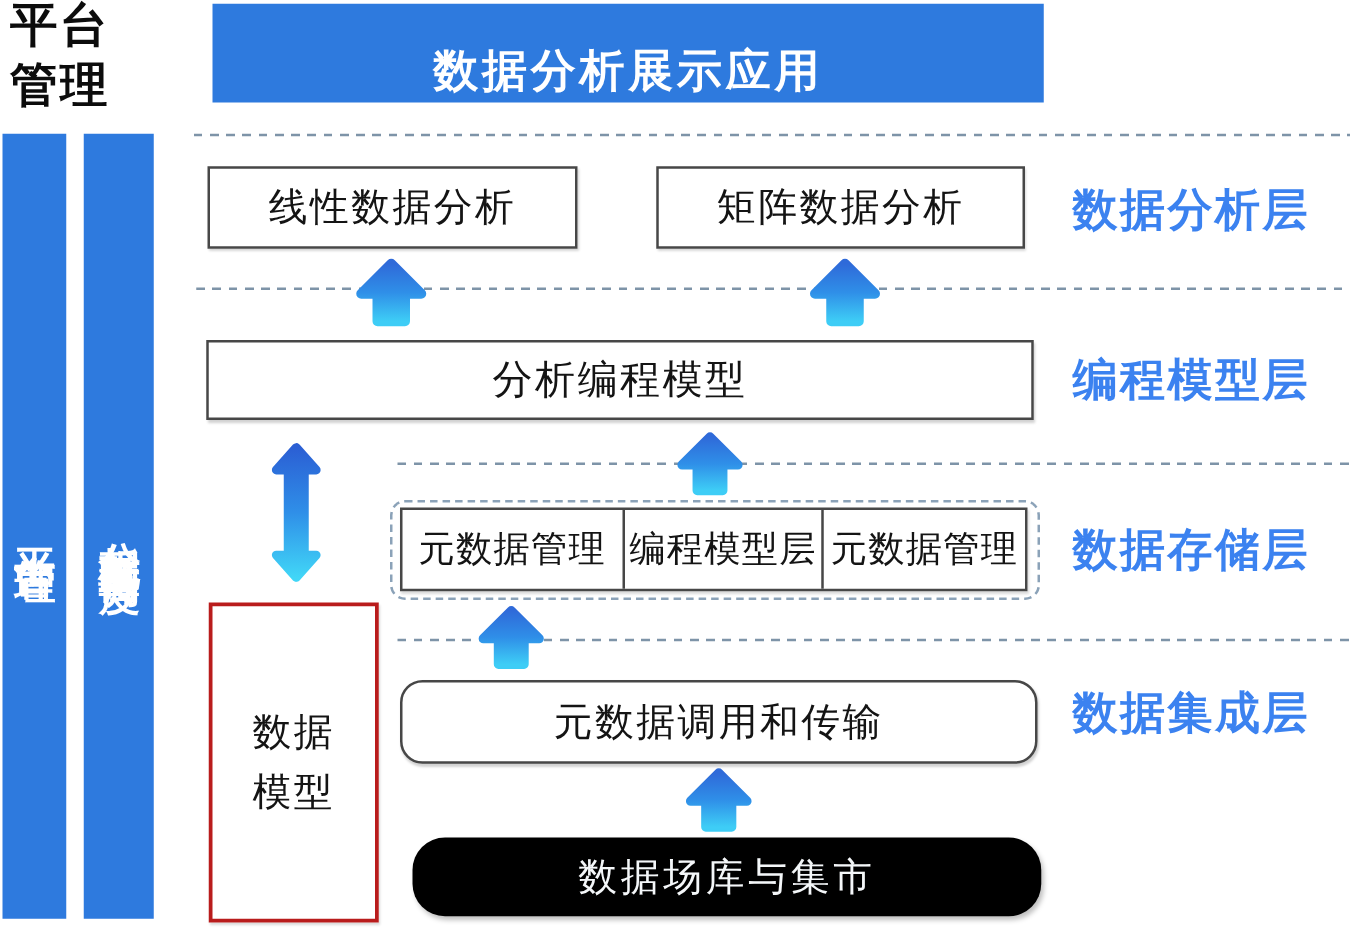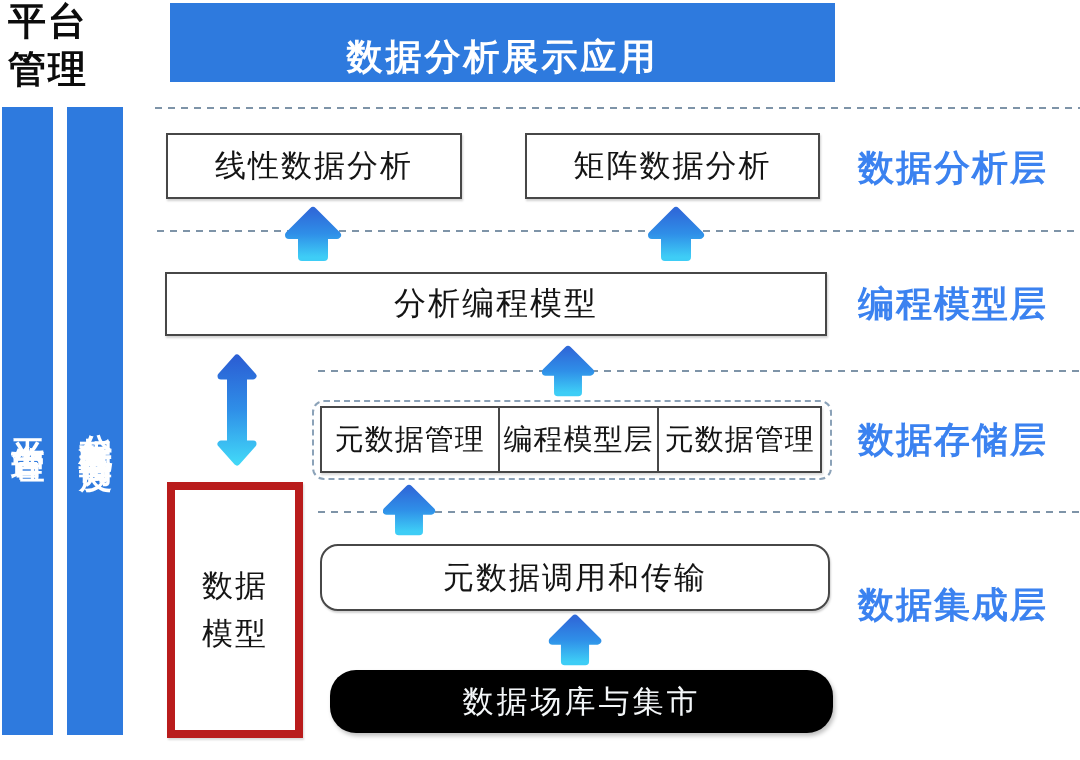--- a/index.html
+++ b/index.html
@@ -57,21 +57,21 @@
     box-shadow:1px 2px 2px rgba(0,0,0,0.15);
   }
   .store-cell{
     display:flex;align-items:center;justify-content:center;box-sizing:border-box;
     color:#141414;font-size:29px;letter-spacing:1px;
   }
   .store-cell + .store-cell{border-left:2px solid #474747;}
   
   .dm-box{
     left:167px;top:482px;width:136px;height:256px;box-sizing:border-box;
-    background:#fff;border:8px solid #b91c1c;z-index:3;
+    background:#fff;border:3px solid #b91c1c;z-index:3;
     display:flex;align-items:center;justify-content:center;text-align:center;
     color:#141414;font-size:31px;letter-spacing:2px;line-height:1.55;
     white-space:pre-line;box-shadow:1px 2px 2px rgba(0,0,0,0.15);
   }
   
   .src-box{
     left:330px;top:670px;width:503px;height:63px;background:#000000;
     border-radius:26px;display:flex;align-items:center;justify-content:center;
     color:#f4f7f9;font-size:31px;letter-spacing:3px;z-index:3;
     box-shadow:2px 3px 4px rgba(0,0,0,0.25);
@@ -131,21 +131,21 @@
       <span>元数据管理</span>
     </div>
   </div>
   <div class="abs layer-label" style="top:415px;">
     <span>数据存储层</span>
   </div>
 
   <div class="abs wbox" style="left:320px;top:544px;width:510px;height:67px;border-radius:18px;">
     <span>元数据调用和传输</span>
   </div>
-  <div class="abs layer-label" style="top:580px;">
+  <div class="abs layer-label" style="top:545px;">
     <span>数据集成层</span>
   </div>
 
   <div class="abs dm-box">数据
 模型</div>
 
   <div class="abs src-box">
     <span>数据场库与集市</span>
   </div>
 

